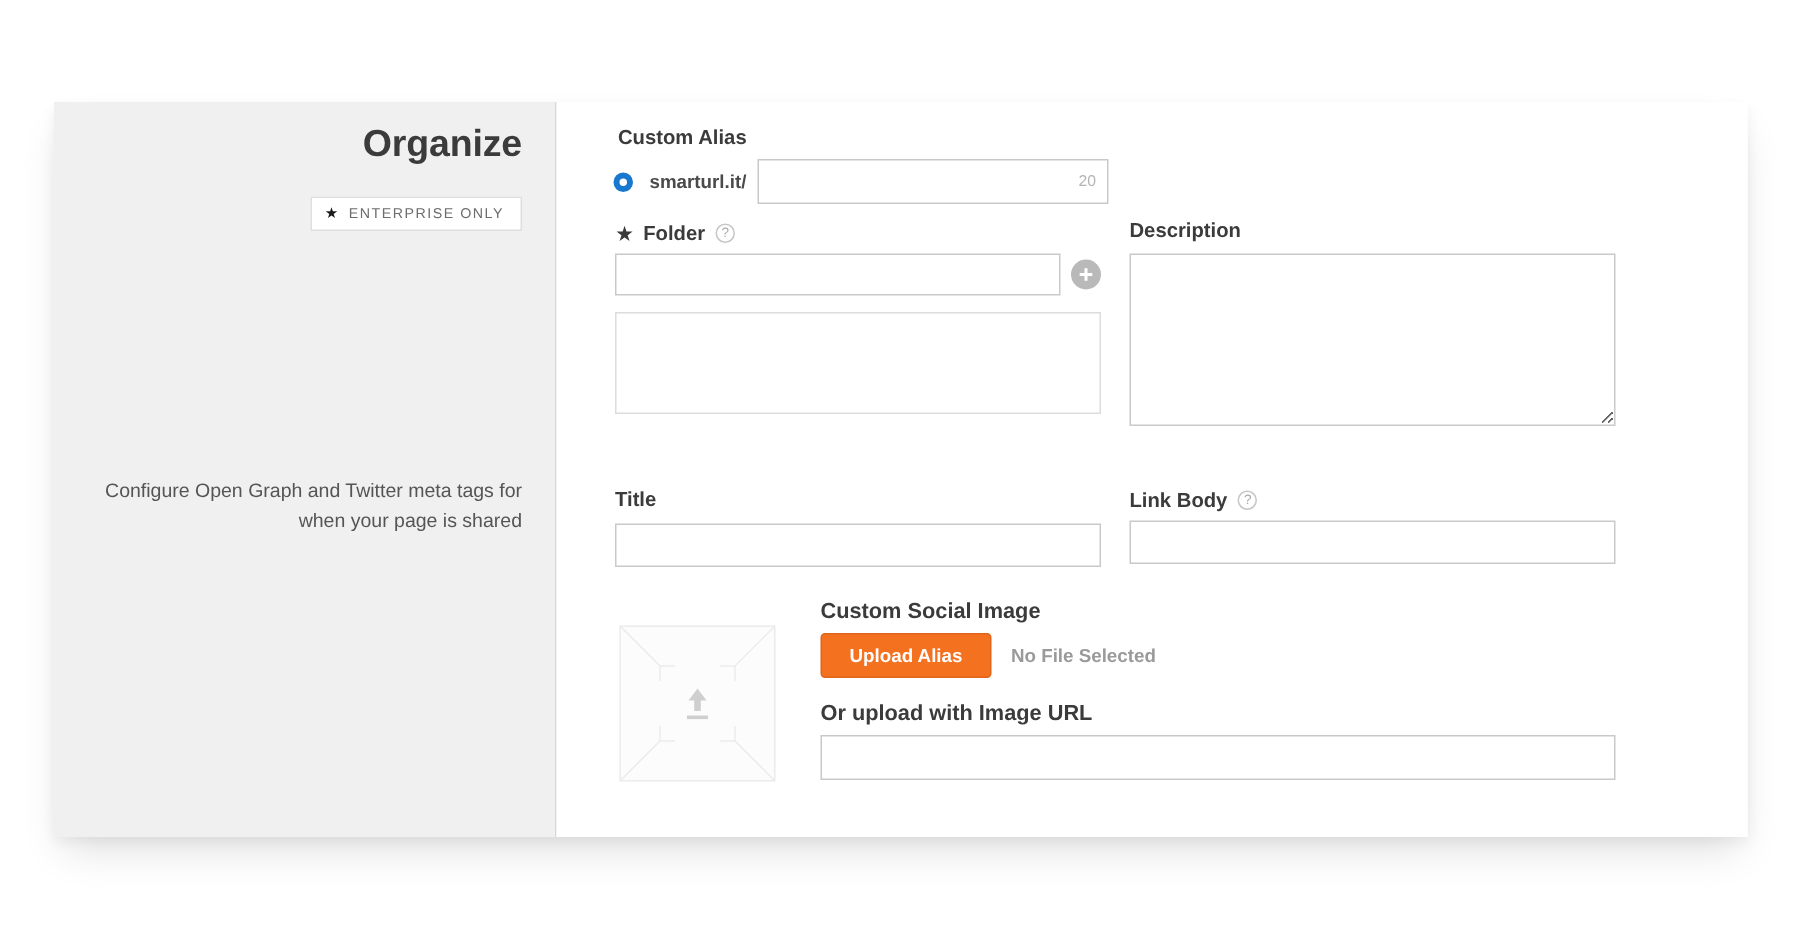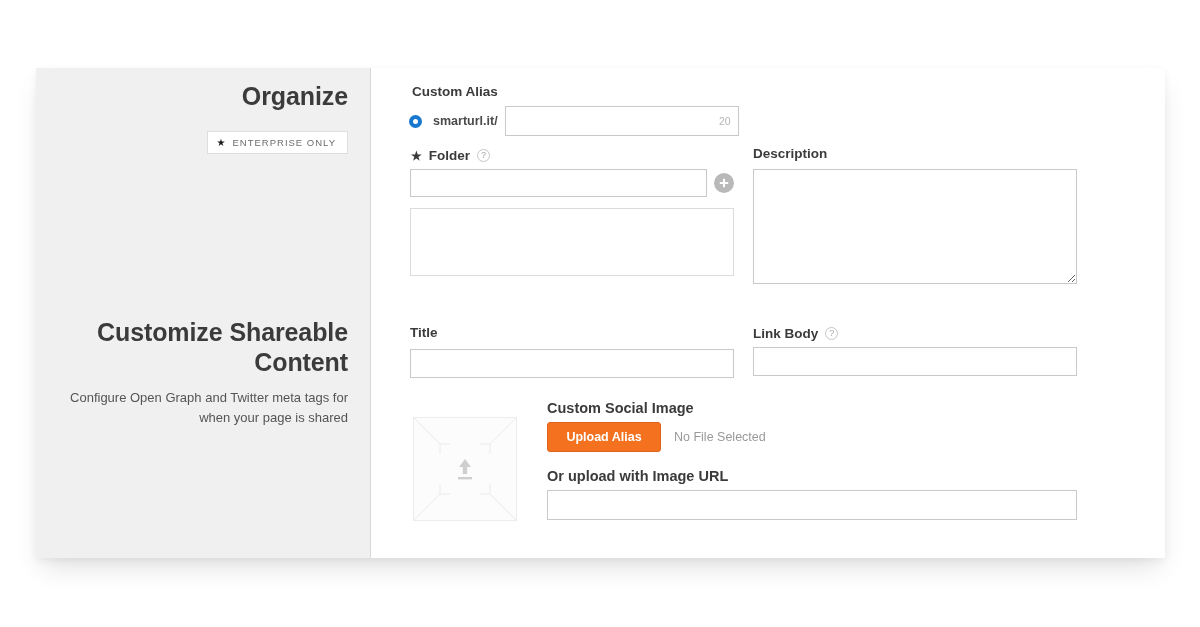--- a/index.html
+++ b/index.html
@@ -140,21 +140,21 @@
   .upload-btn {
     position: absolute; left: 176px; top: 354px;
     width: 114px; height: 30px;
     background: #f4711f; border: 1px solid #e0651a; border-radius: 3px;
     color: #ffffff; font-size: 12.5px; font-weight: bold;
     font-family: "Liberation Sans", sans-serif;
     cursor: pointer; padding: 0;
   }
   #no-file {
     position: absolute; left: 303px; top: 362px;
-    font-size: 12.5px; color: #9a9a9a;
+    font-size: 12.5px; color: #9a9a9a; font-weight: bold;
   }
   #url-label { position: absolute; left: 176px; top: 400px; font-size: 14.5px; }
   #url-input { position: absolute; left: 176px; top: 422px; width: 530px; height: 30px; }
 </style>
 </head>
 <body>
 
 <div class="card">
 
   <aside class="sidebar">
@@ -163,21 +163,20 @@
       <h2 class="side-title">Organize</h2>
       <div class="badge-row">
         <span class="badge">
           <span class="star">★</span>
           <span>ENTERPRISE ONLY</span>
         </span>
       </div>
     </div>
 
     <div class="side-block customize">
-      <h2 class="side-title">Customize Shareable Content</h2>
       <p class="side-desc">Configure Open Graph and Twitter meta tags for when your page is shared</p>
     </div>
 
   </aside>
 
   <section class="main">
 
     <div class="lbl" id="alias-label">Custom Alias</div>
 
     <div class="alias-row">

